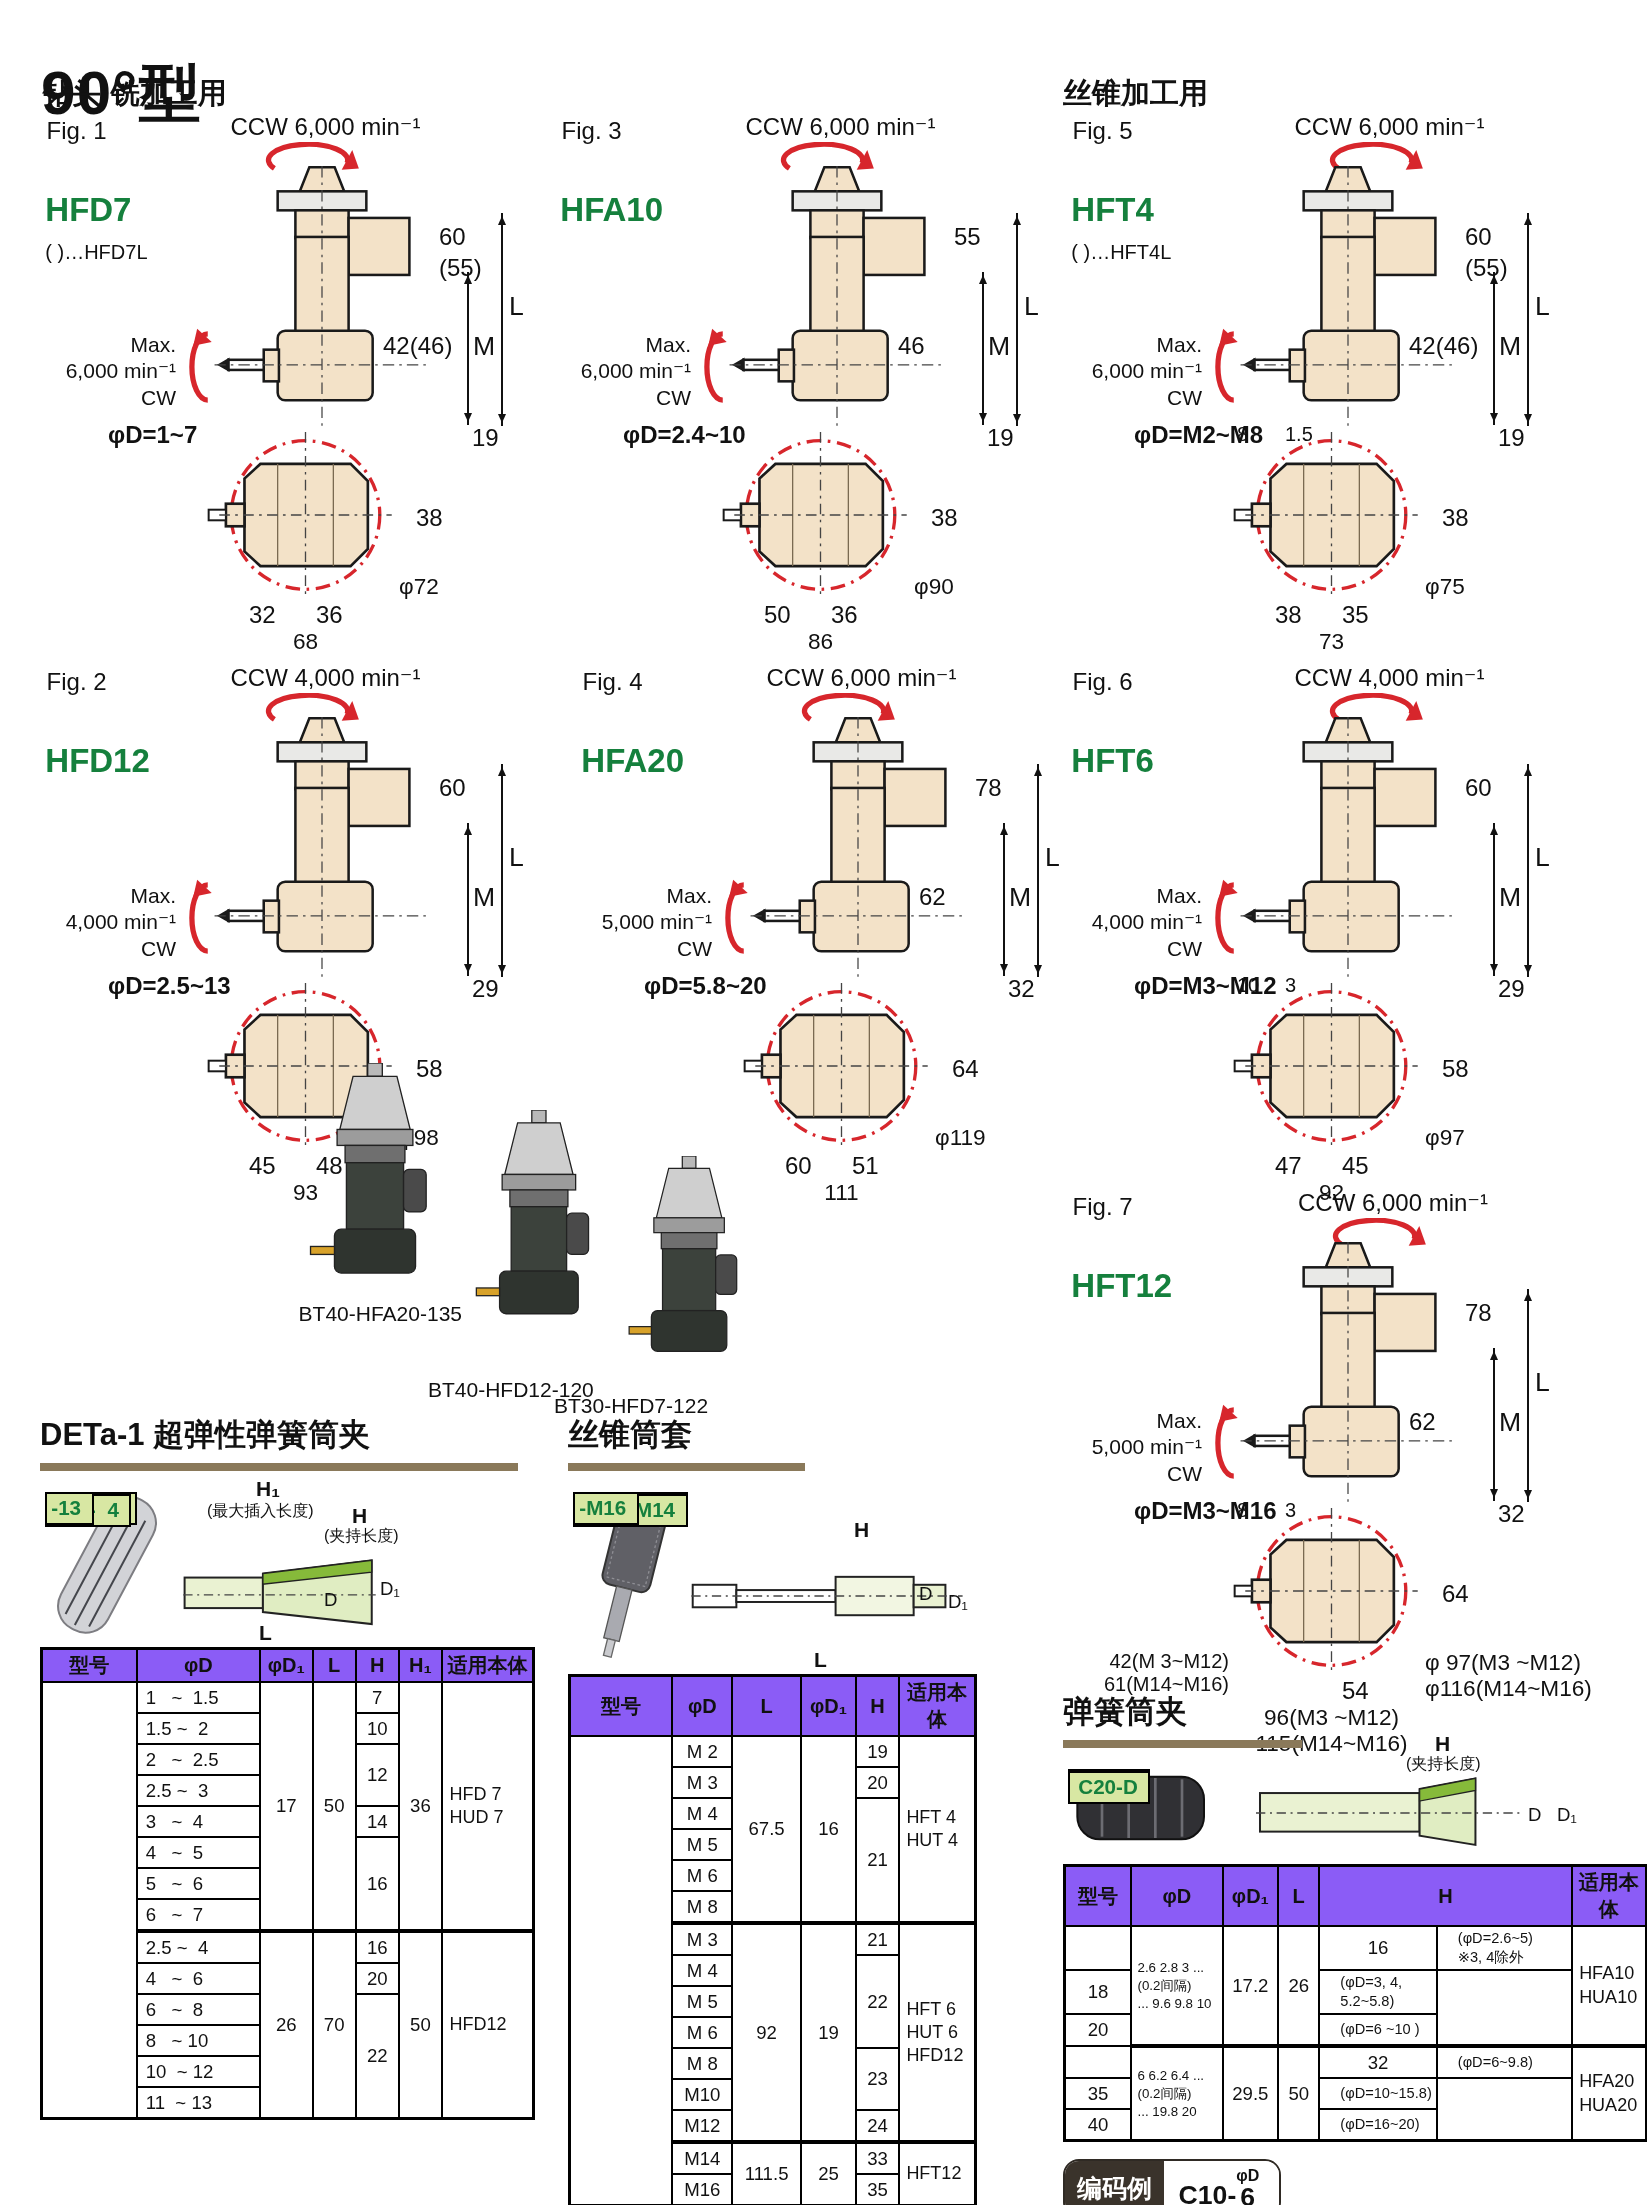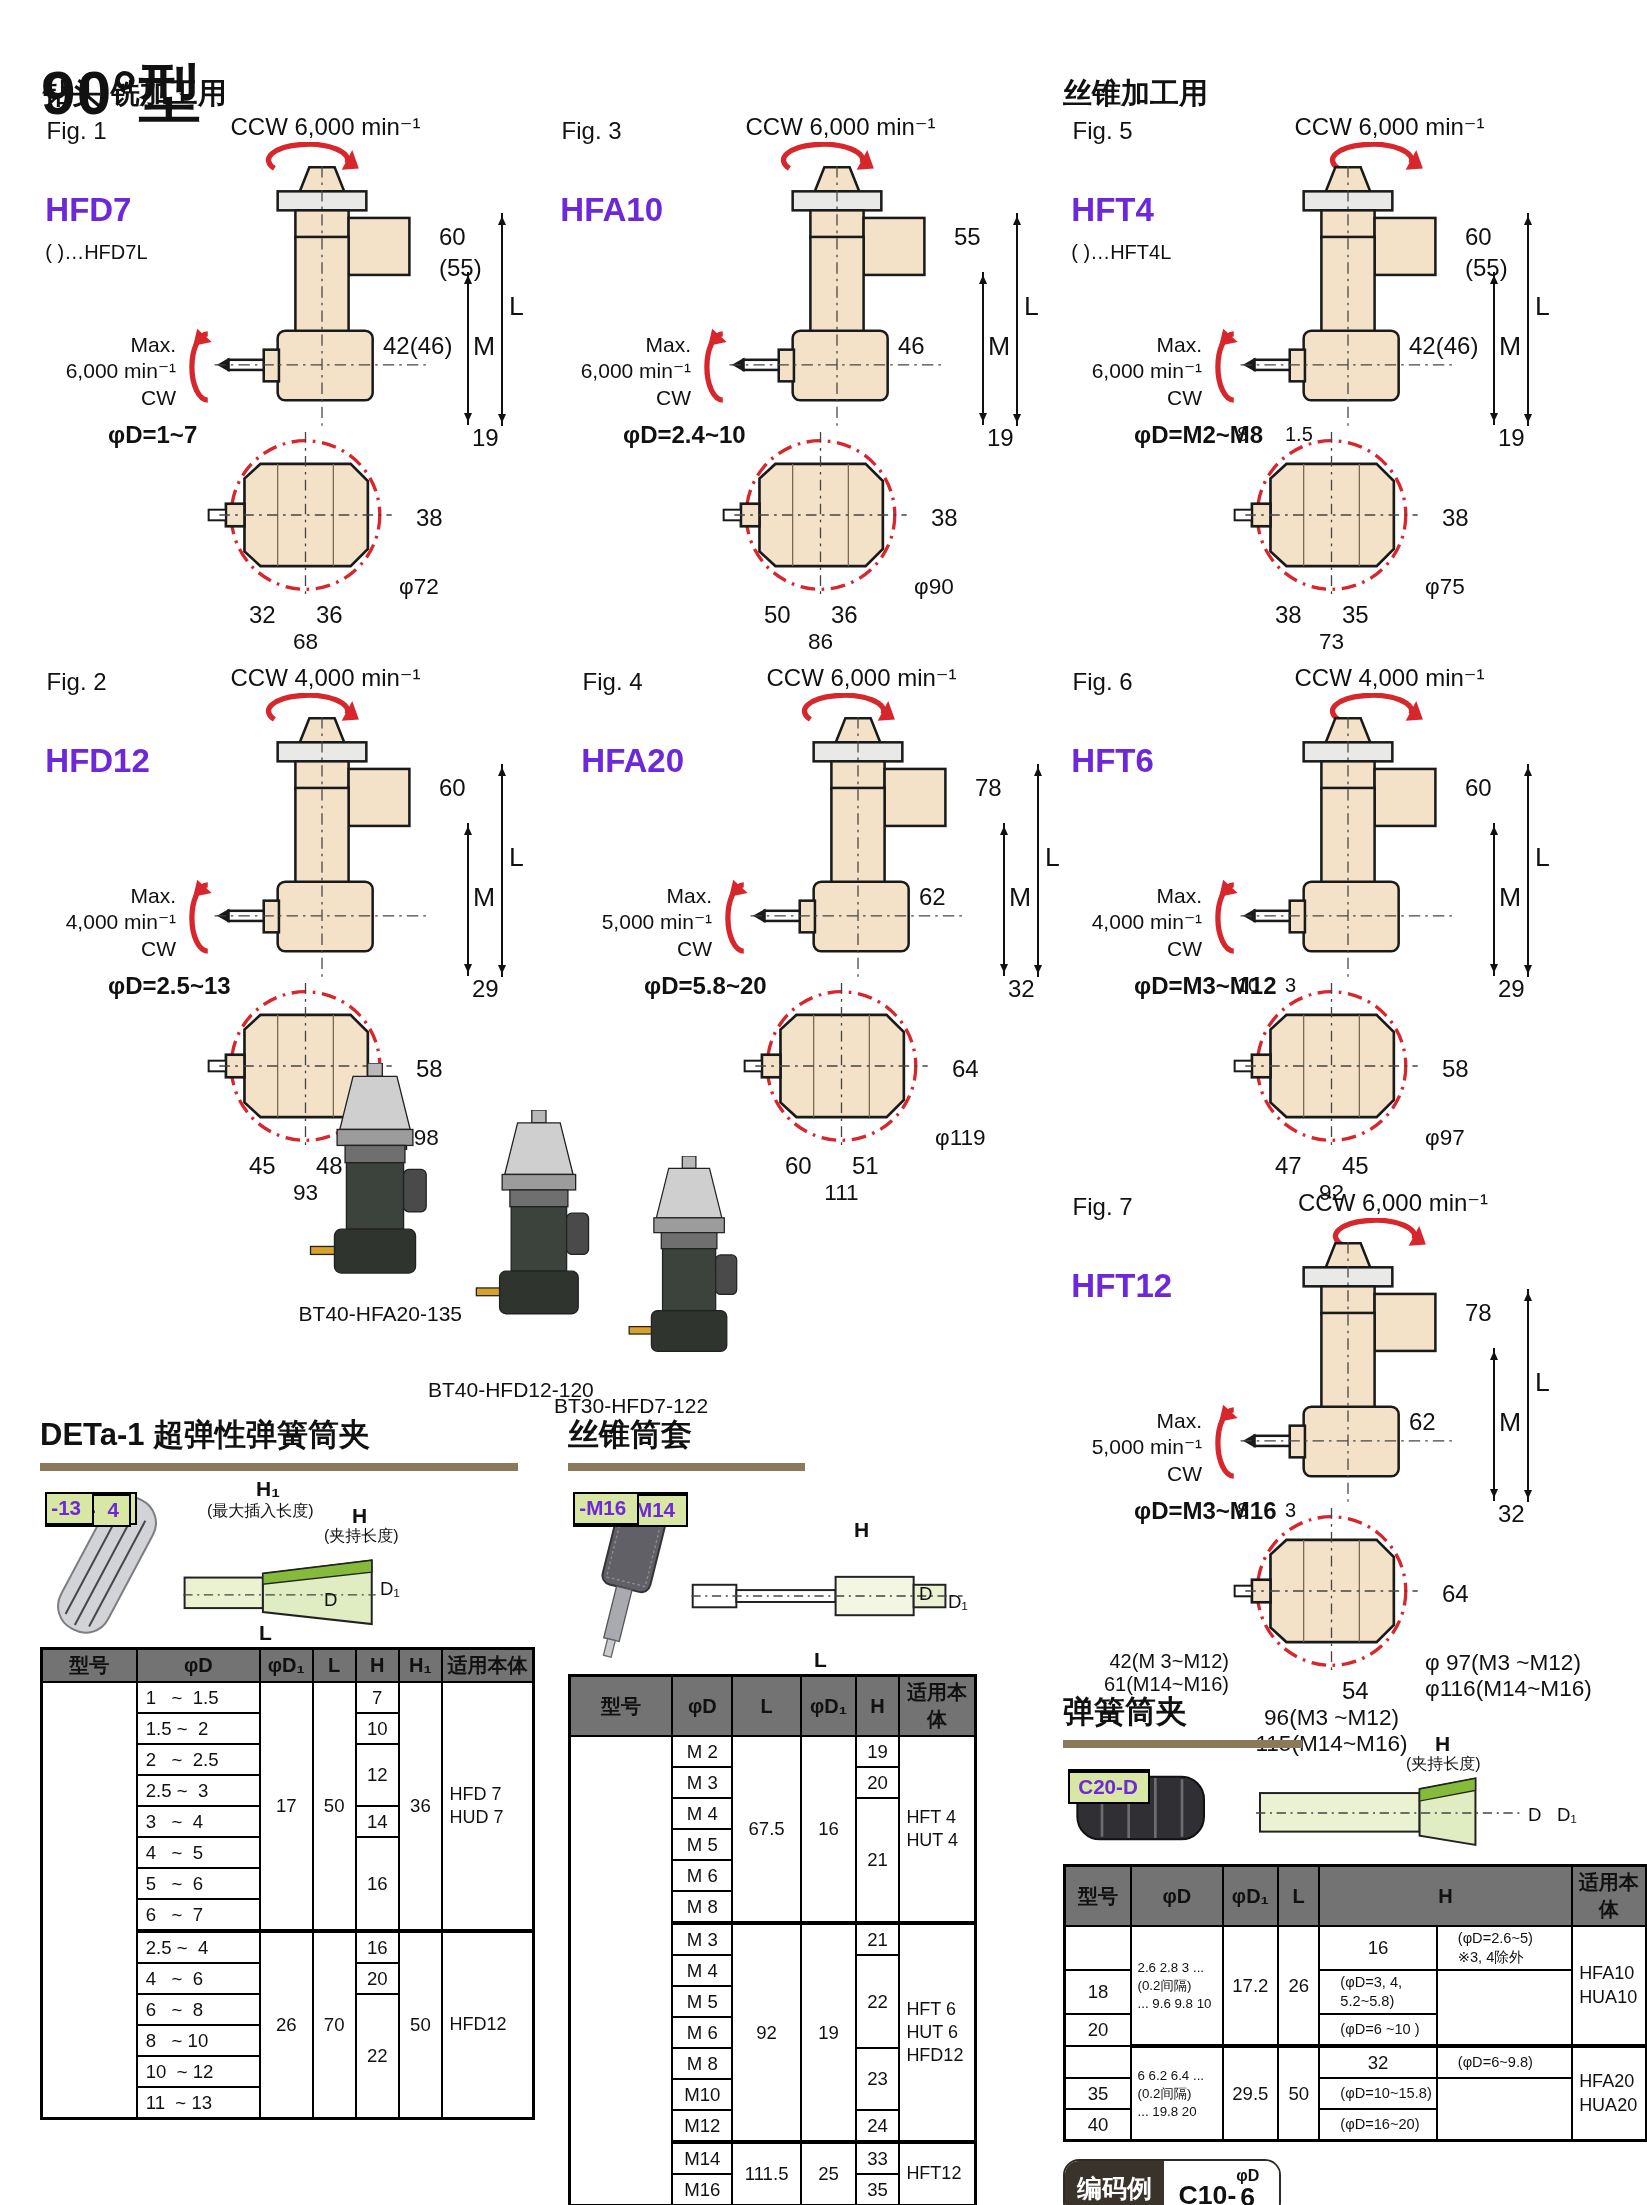--- a/index.html
+++ b/index.html
@@ -8,21 +8,21 @@
   .page-title{position:absolute;left:41px;top:9.3px;font-size:62px;font-weight:bold;letter-spacing:1.3px;}
   .subhead{position:absolute;font-size:29px;font-weight:bold;}
   .subhead.left{left:43px;top:74px;}
   .subhead.right{left:1063px;top:74px;}
 
   
   .fig-card{position:absolute;}
   .fig-label{position:absolute;left:6.6px;top:4px;font-size:24px;}
   .ccw{position:absolute;left:50%;top:0px;transform:translateX(-30%);font-size:24px;white-space:nowrap;}
   .arc-top{position:absolute;left:50%;top:29px;transform:translateX(-26%);}
-  .model{position:absolute;left:5.3px;top:78px;font-size:33px;font-weight:bold;color:#6d28d9;}
+  .model{position:absolute;left:5.3px;top:78px;font-size:33px;font-weight:bold;color:#15803d;}
   .variant{position:absolute;left:5.3px;top:128px;font-size:20px;}
   .schem{position:absolute;left:169px;top:53px;}
   .bview{position:absolute;left:166px;top:319px;}
   .dim{position:absolute;font-size:24px;white-space:pre-line;}
   .dtop{left:399px;top:110px;}
   .dtop2{left:399px;top:141px;}
   .dmid{left:343px;top:219px;}
   .lab-l{left:469px;top:178px;font-size:26.6px;}
   .lab-m{left:433px;top:218px;font-size:26.6px;}
   .lab-off{left:432px;top:311px;}
@@ -52,21 +52,21 @@
   .colsec{position:absolute;}
   .sec-title{font-size:31px;font-weight:bold;margin:0 0 6.6px 0;white-space:nowrap;}
   .bar{height:8px;background:#8a795a;margin-bottom:6.6px;}
   .diagram{position:relative;}
   .dglab{position:absolute;font-size:21px;white-space:nowrap;}
   .dgnote{font-size:16px;}
   .dphoto,.ddraw{position:absolute;}
 
   .cat-table{border-collapse:collapse;background:#fff;border:3.3px solid #000;margin-top:4px;}
   .cat-table th,.cat-table td{border:2px solid #000;padding:2px 4px;text-align:center;vertical-align:middle;font-size:18.6px;height:25px;}
-  .cat-table th{background:#737373;font-size:20px;}
+  .cat-table th{background:#8b5cf6;font-size:20px;}
   .cat-table td.model{background:#d8e7a3;font-weight:bold;font-size:20.6px;text-align:right;padding-right:10.6px;white-space:pre;}
   .cat-table td.left{text-align:left;padding-left:8px;}
   .cat-table td.range{text-align:left;padding-left:8px;white-space:pre;}
   .cat-table td.body{text-align:left;padding-left:6.6px;white-space:pre-line;font-size:18px;line-height:1.3;}
   .cat-table td.dlist{font-size:13.3px;text-align:left;white-space:pre-line;line-height:1.35;padding-left:5.3px;}
   .cat-table td.hnote{font-size:14.6px;text-align:left;white-space:pre-line;padding-left:20px;line-height:1.3;}
   .cat-table td.grp{border-top:4px solid #000;}
 
   .code-badge{display:inline-flex;margin-top:17.3px;border:2px solid #2f2a24;border-radius:16px;overflow:hidden;align-items:stretch;}
   .cb-left{background:#3a332b;color:#fff;font-size:25px;font-weight:bold;padding:10.6px 12px;display:flex;align-items:center;}

